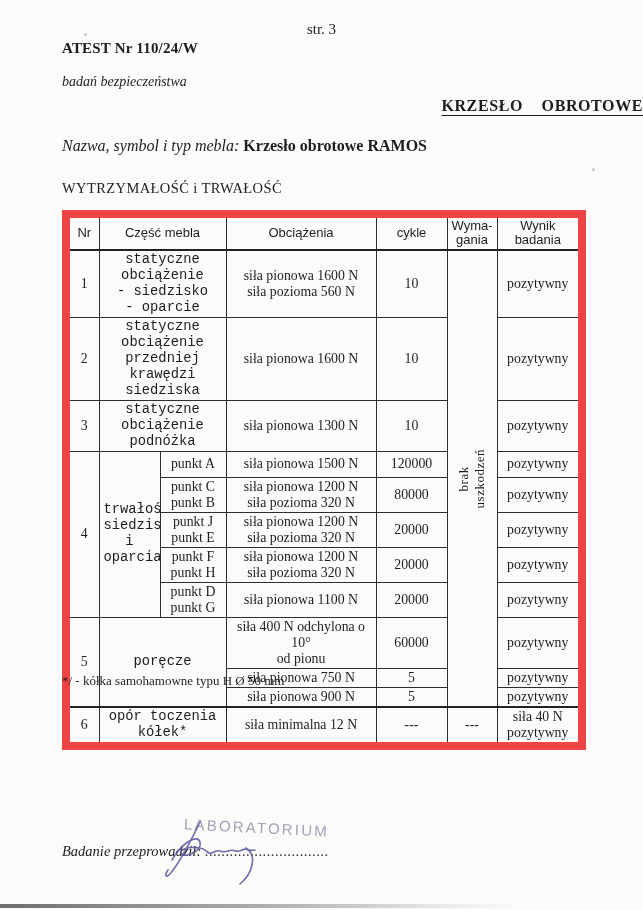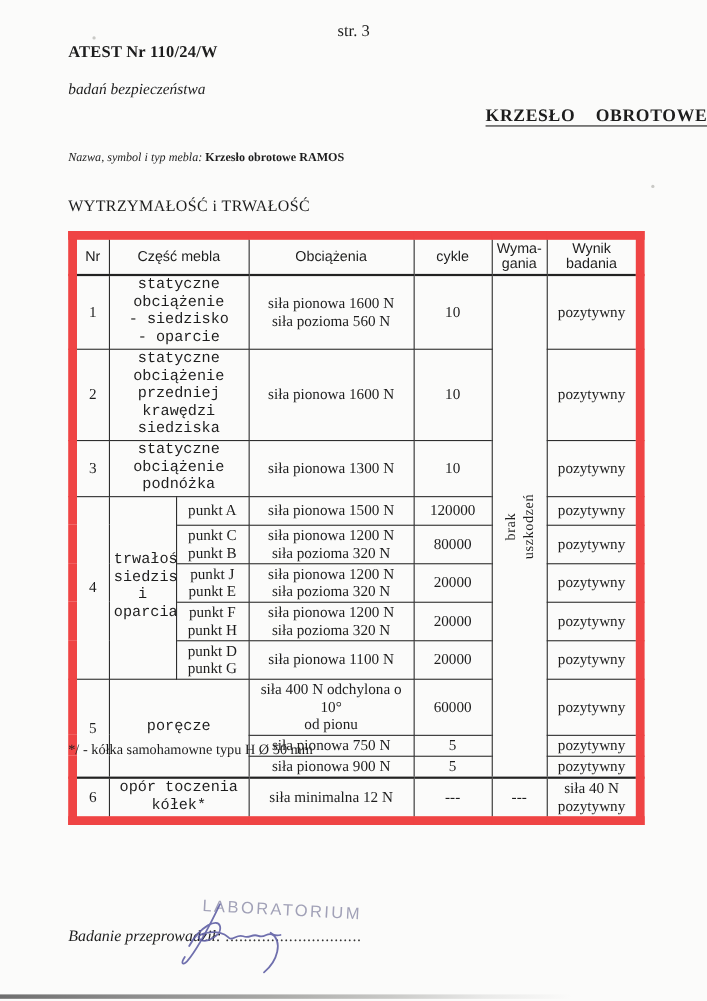--- a/index.html
+++ b/index.html
@@ -26,21 +26,21 @@
     font-size: 14px; font-style: italic; margin-top: 16px;
   }
   .doc-title {
     position: absolute; top: 97px; left: 0; right: 0;
     text-align: right; font-size: 16px; font-weight: bold;
     letter-spacing: .6px; word-spacing: 14px;
     text-decoration: underline; text-underline-offset: 4px;
   }
   .name-line {
     position: absolute; top: 137px; left: 62px;
-    font-size: 11px;
+    font-size: 16px;
   }
   .name-line .lbl { font-style: italic; }
   .name-line .val { font-weight: bold; }
   .section-heading {
     position: absolute; top: 180px; left: 62px;
     font-size: 14.5px; letter-spacing: .4px;
     text-underline-offset: 3px;
   }
 
   table.results {

